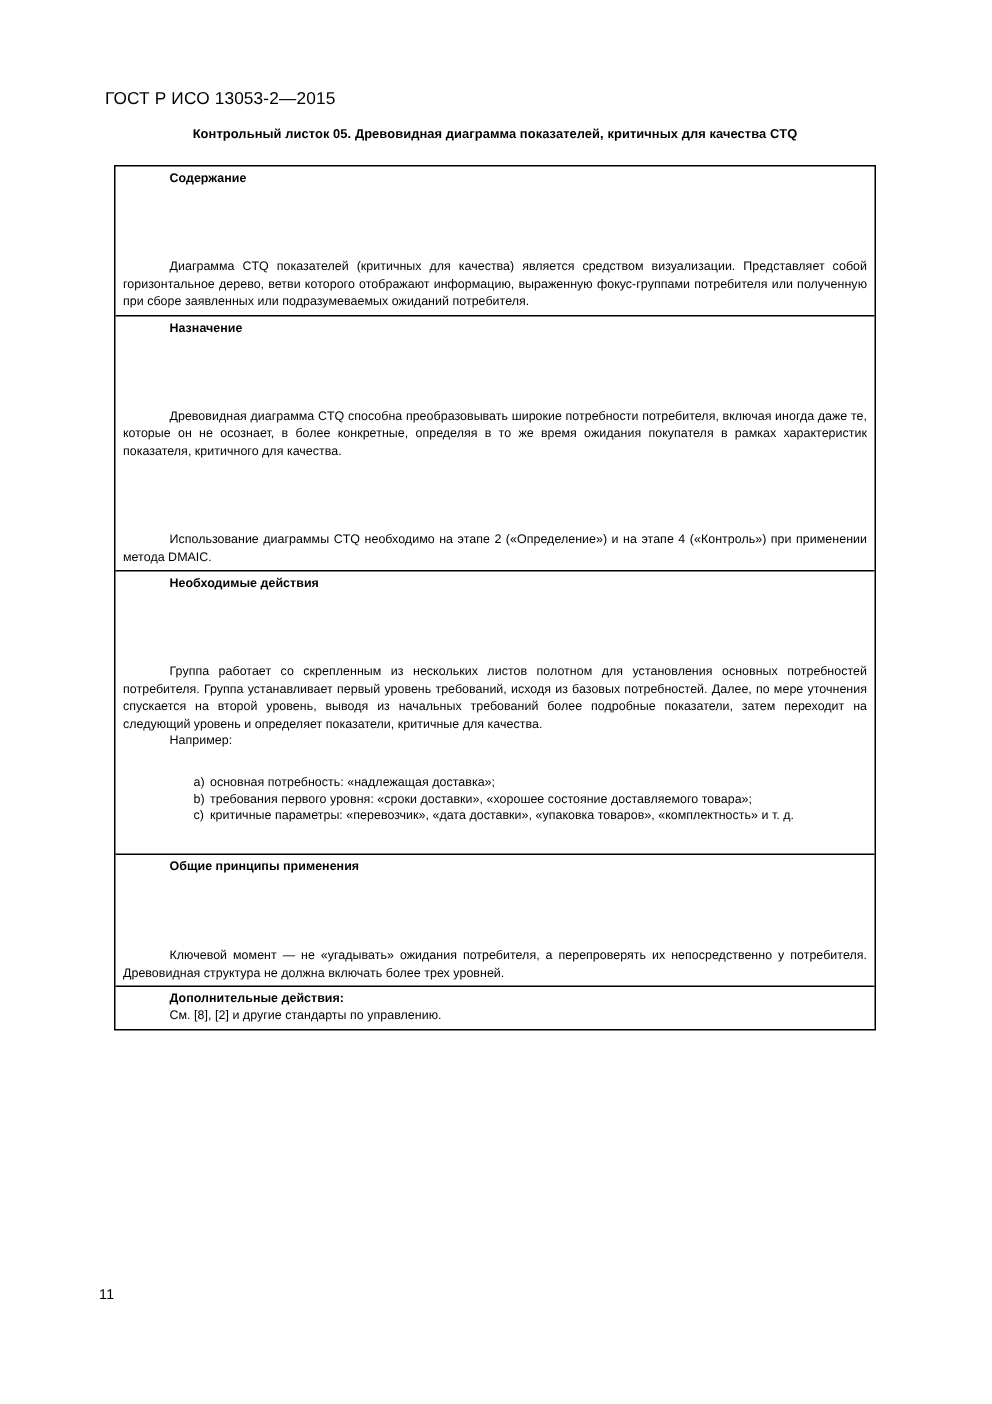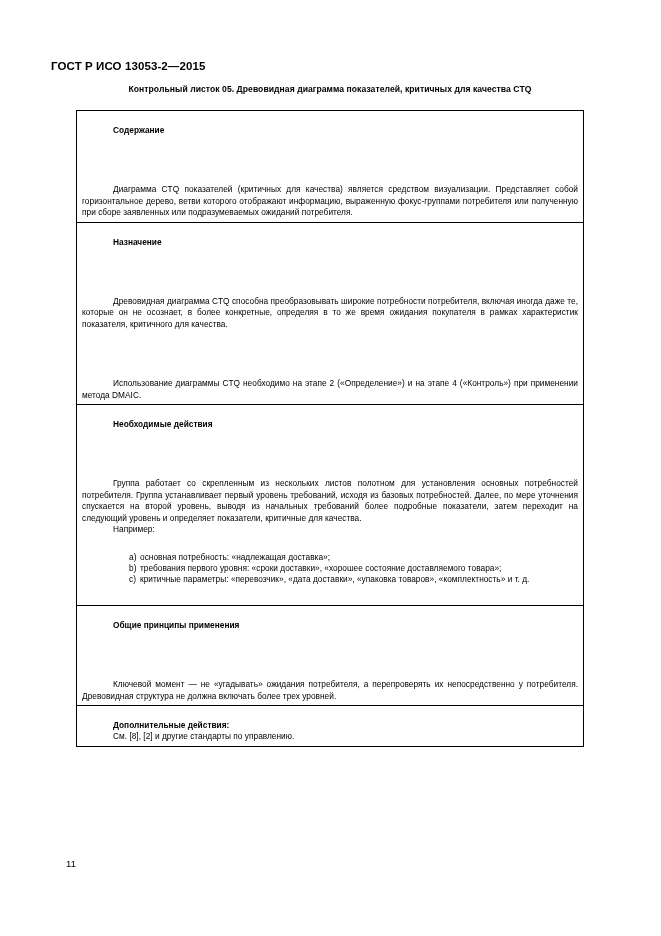--- a/index.html
+++ b/index.html
@@ -21,24 +21,24 @@
     left: 0;
     top: 0;
     width: 661px;
     height: 936px;
     overflow: hidden;
   }
 
   
   .doc-header {
     position: absolute;
-    left: 51px;
+    left: 70px;
     top: 60px;
     font-size: 11.5px;
-    font-weight: bold;
+    font-weight: normal;
     letter-spacing: 0.1px;
     white-space: nowrap;
   }
 
   
   .sheet-title {
     position: absolute;
     left: 76px;
     top: 84px;
     width: 508px;
@@ -63,21 +63,21 @@
     border-bottom: 1.1px solid #000;
     padding: 2px 5px 3px 5px;
     box-sizing: border-box;
   }
   .sheet-row:last-child {
     border-bottom: none;
   }
   .row-head {
     font-size: 8.3px;
     font-weight: bold;
-    margin: 12px 0 0 31px;
+    margin: 0 0 0 31px;
     line-height: 11.4px;
     letter-spacing: 0.02px;
   }
   .row-para {
     font-size: 8.3px;
     line-height: 11.4px;
     margin: 0;
     text-align: justify;
     text-justify: inter-word;
     letter-spacing: 0.02px;

